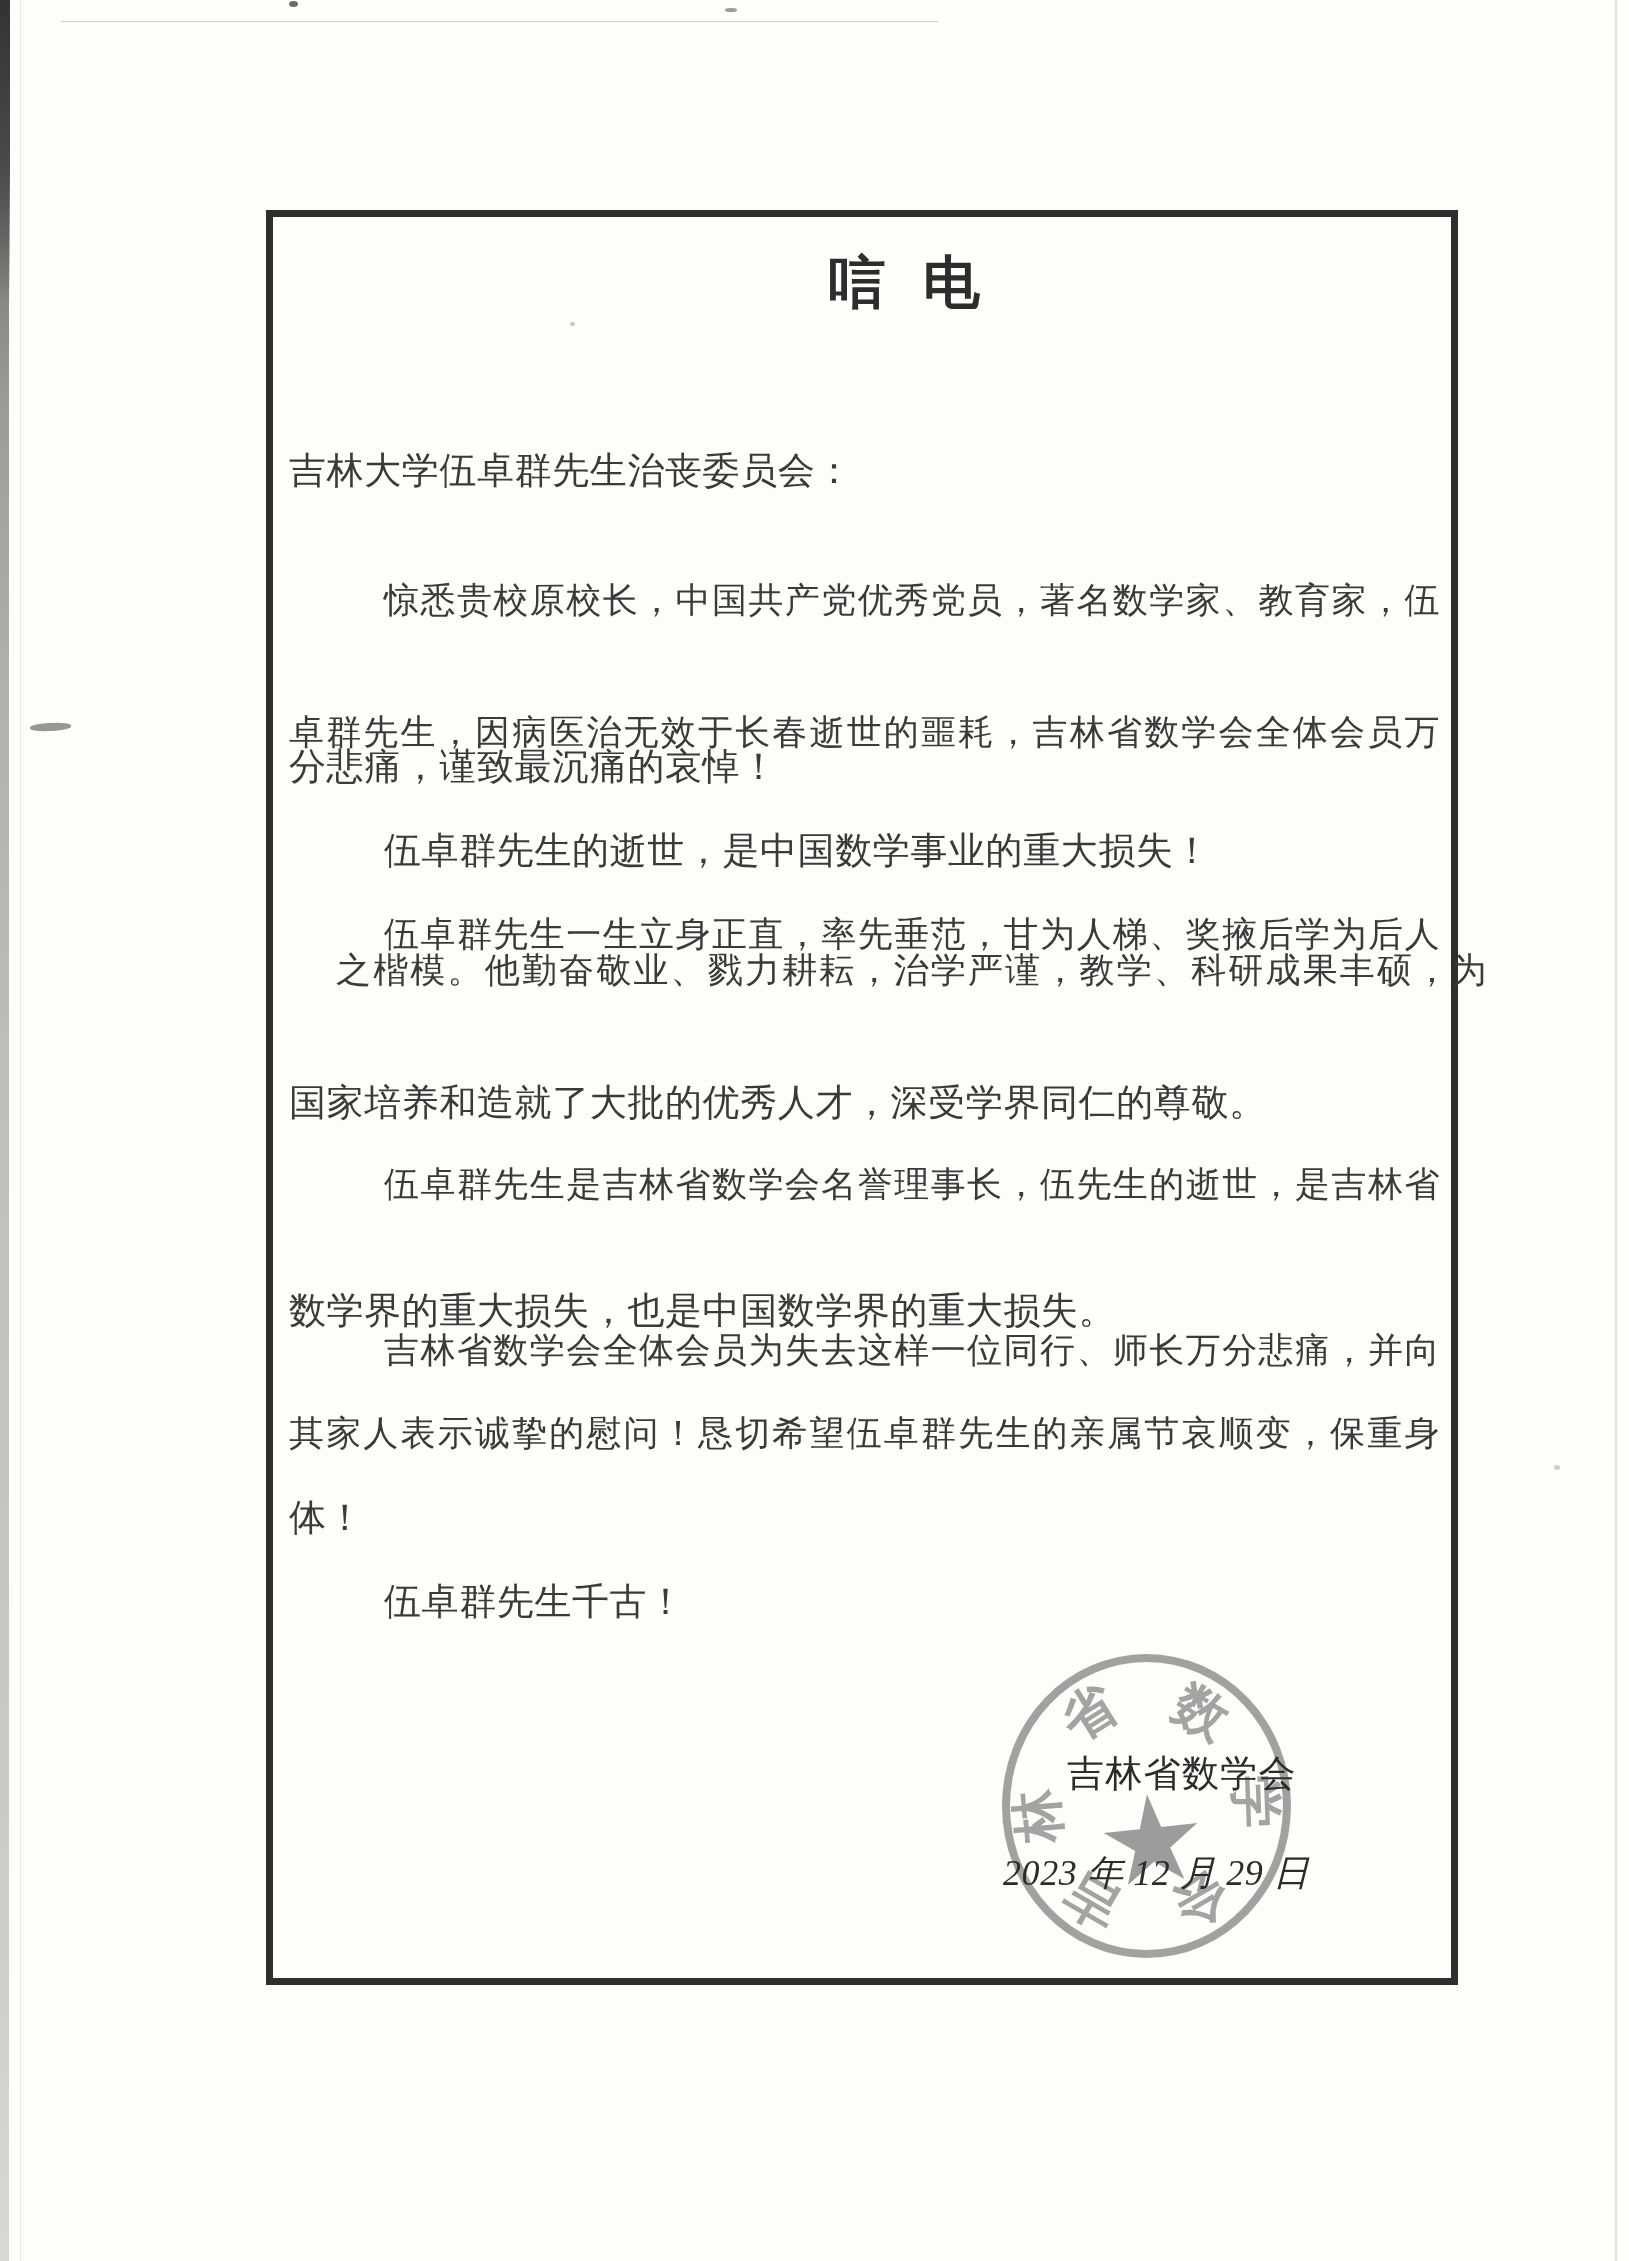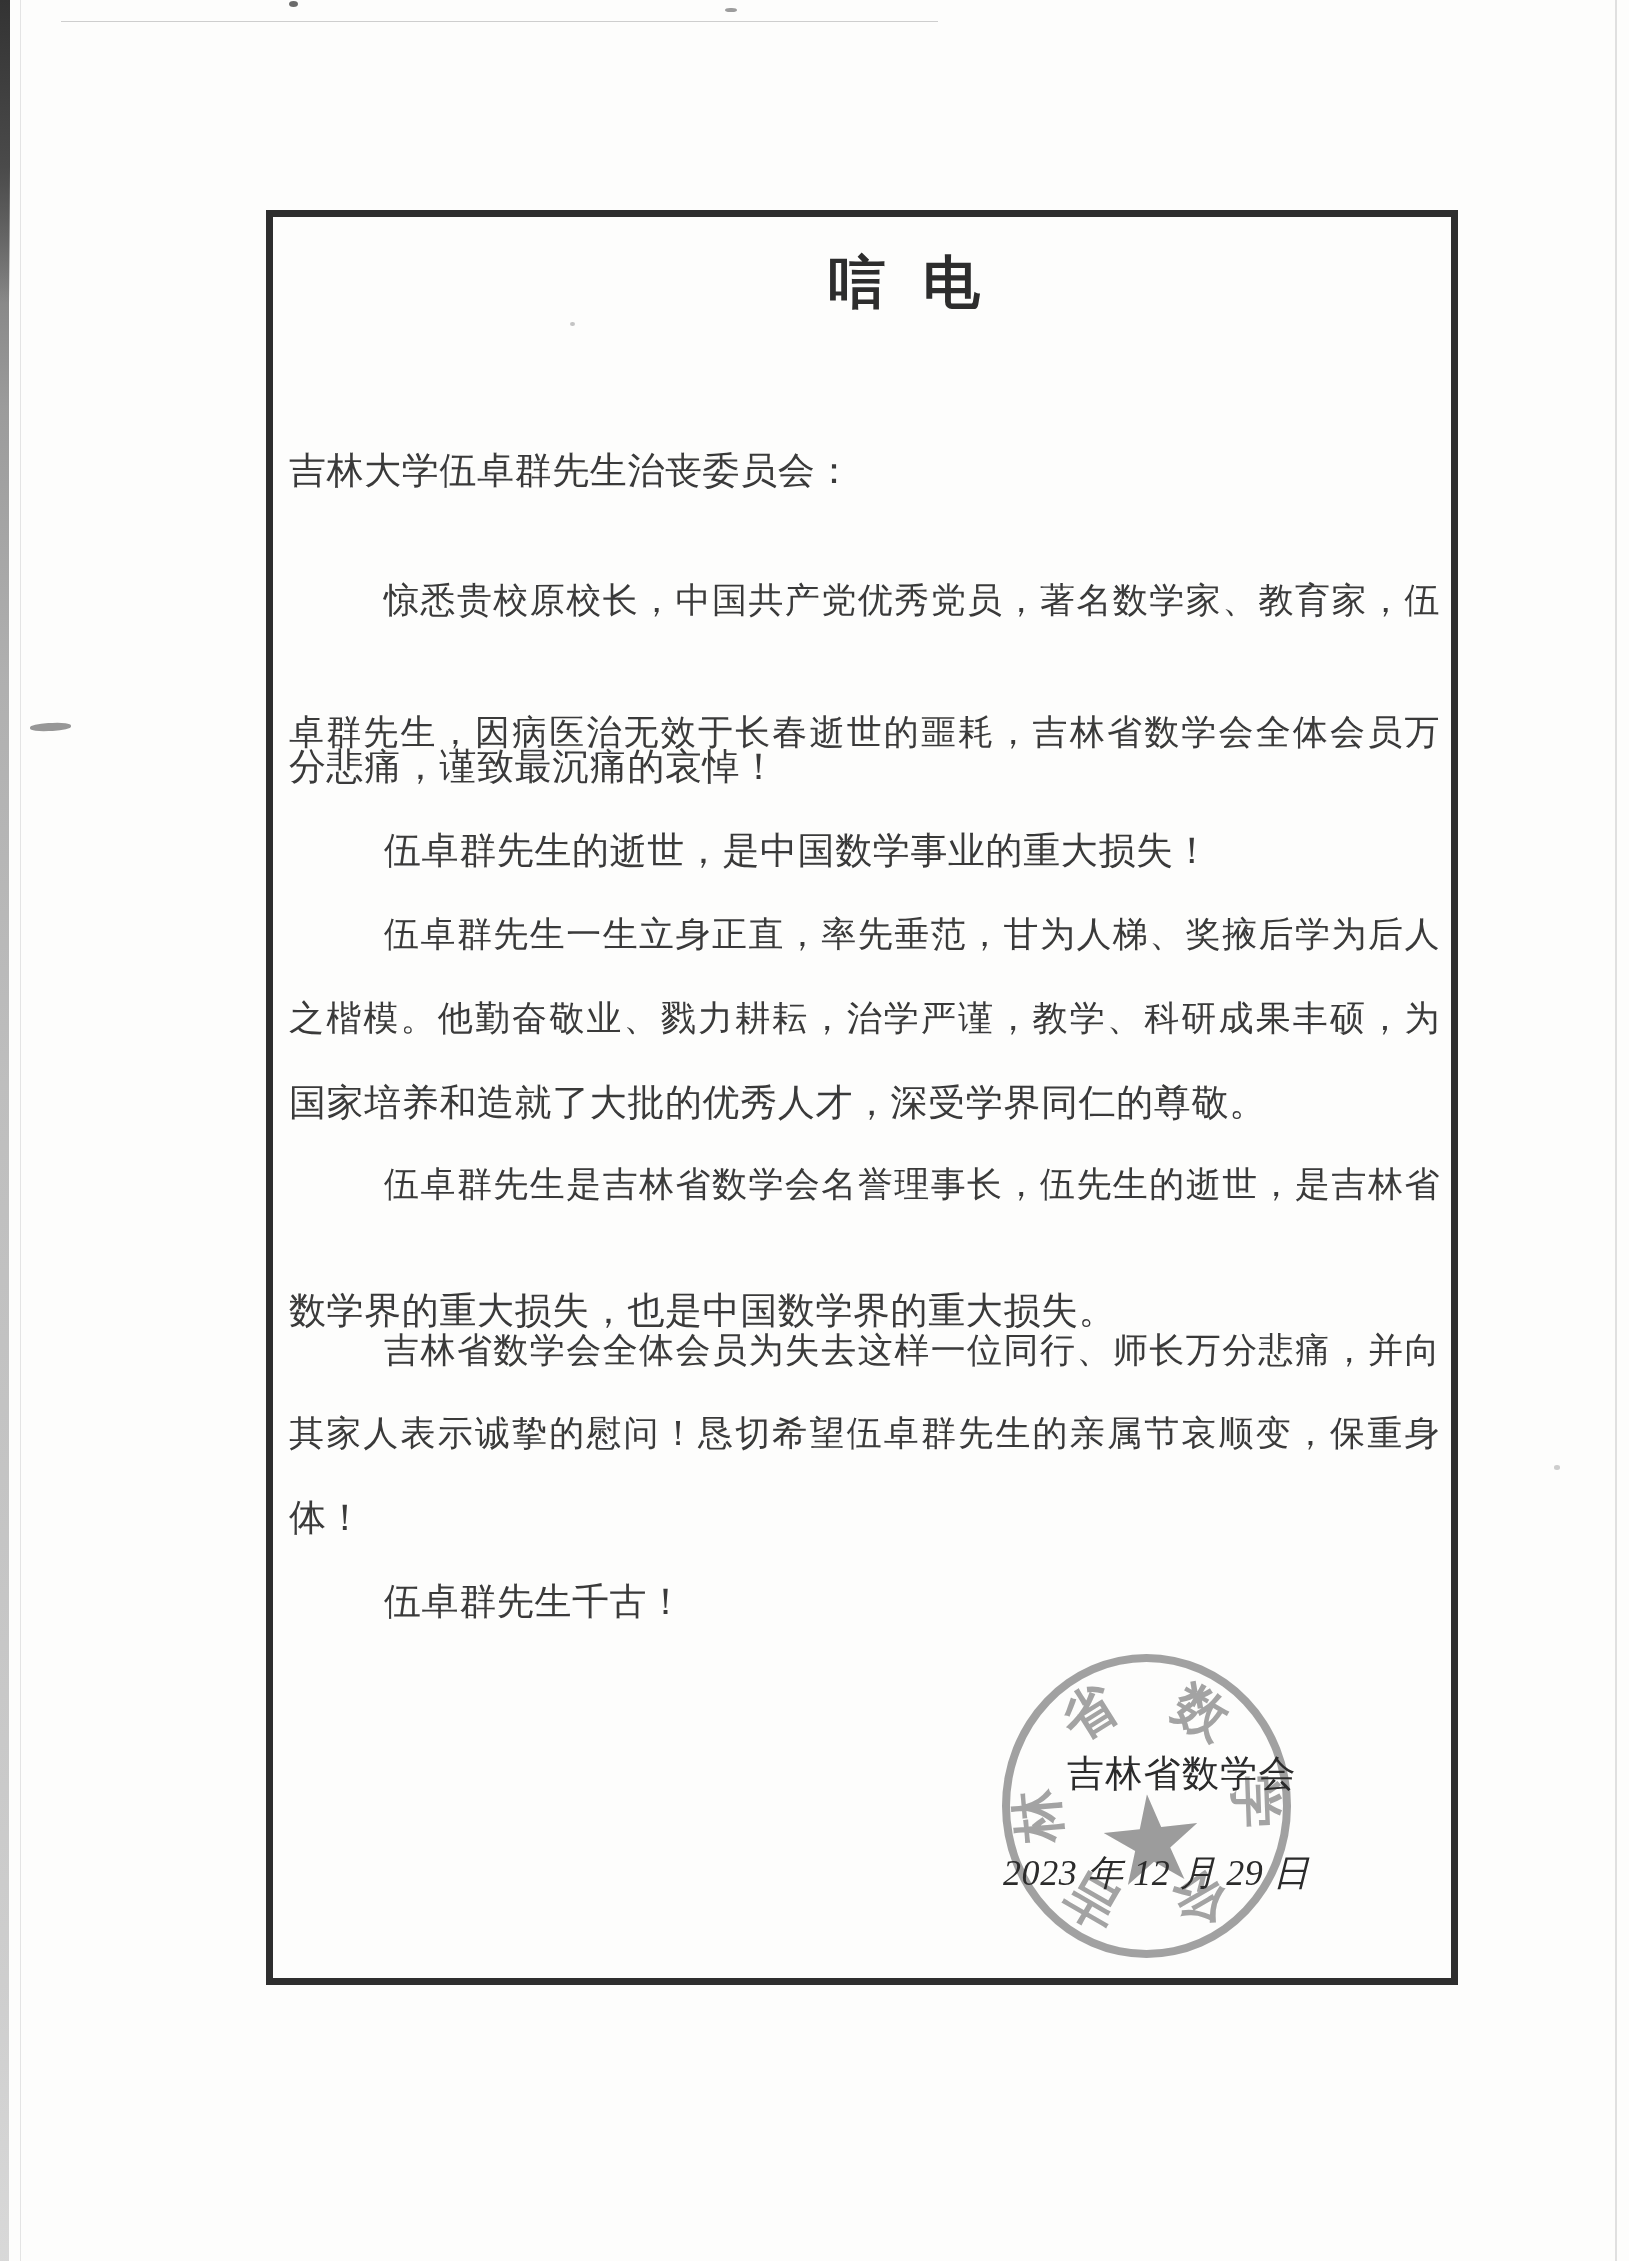--- a/index.html
+++ b/index.html
@@ -75,21 +75,21 @@
     font-size: 35px;
   }
   .ind { left: 384px; width: 1056px; }
 
   .salutation { top: 451px; }
   .l0  { top: 582px;  }
   .l1  { top: 666px; margin-top: 48px; }
   .l2  { top: 747px; }
   .l3  { top: 831px; }
   .l4  { top: 916px; }
-  .l5  { top: 1000px; }
+  .l5  { top: 952px; margin-left: 47px; }
   .l6  { top: 1083px; }
   .l7  { top: 1166px; }
   .l8  { top: 1257px; margin-top: 34px; }
   .l9  { top: 1332px; }
   .l10 { top: 1415px; }
   .l11 { top: 1498px; }
   .l12 { top: 1582px; }
 
   
   .seal-ring {

